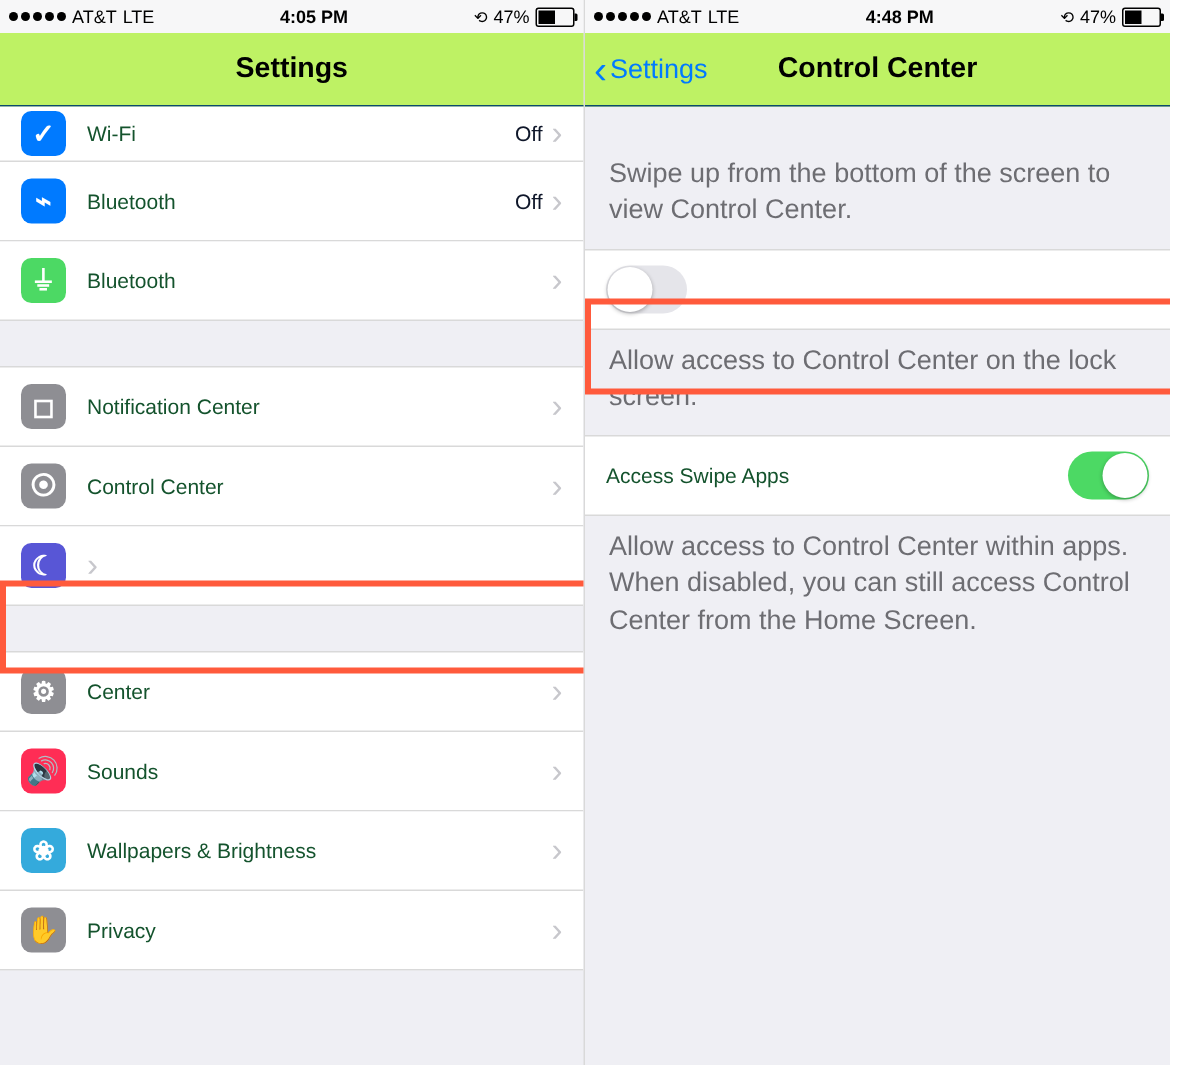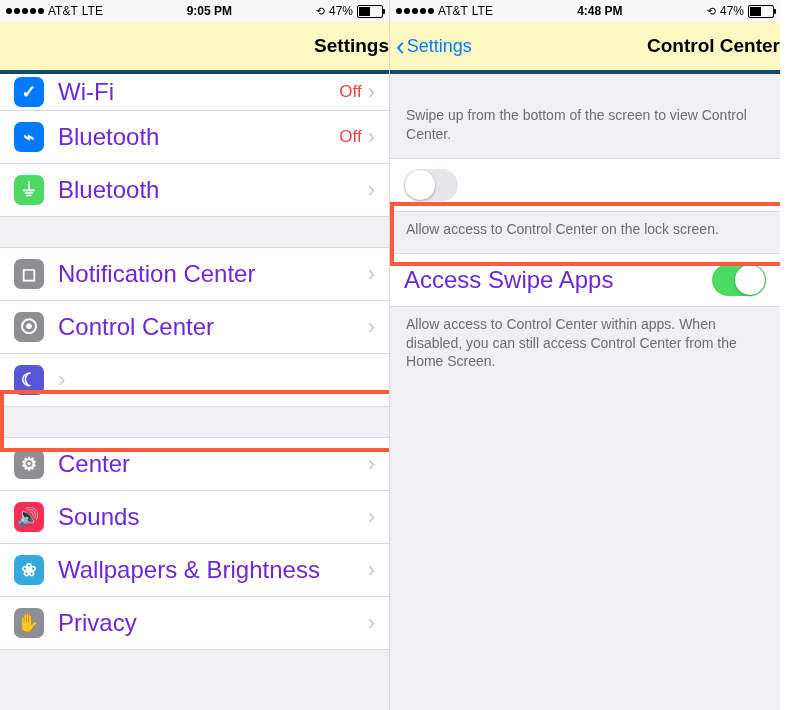--- a/index.html
+++ b/index.html
@@ -9,36 +9,36 @@
   
   .status{height:22px;display:flex;align-items:center;justify-content:space-between;padding:0 6px;font-size:12px;font-weight:500;color:#000;background:#f7f7f8;}
   .status .sleft,.status .sright{display:flex;align-items:center;gap:4px;}
   .dots{display:flex;gap:2px;}
   .dot{width:6px;height:6px;border-radius:50%;background:#000;}
   .battery{display:inline-block;width:24px;height:11px;border:1px solid #000;border-radius:2px;position:relative;}
   .battery::after{content:"";position:absolute;right:-3px;top:3px;width:2px;height:5px;background:#000;border-radius:0 1px 1px 0;}
   .battery .fill{position:absolute;left:1px;top:1px;bottom:1px;width:45%;background:#000;}
   .lockglyph{font-size:11px;}
   
-  .nav{height:48px;display:flex;align-items:center;justify-content:flex-end;position:relative;background:#fef9c3;border-bottom:4px solid #0c4a6e;}
+  .nav{height:48px;display:flex;align-items:center;justify-content:center;position:relative;background:#bef264;border-bottom:1px solid #0c4a6e;}
   .nav .title{font-size:19px;font-weight:700;color:#000;}
   .nav .back{position:absolute;left:6px;top:0;bottom:0;display:flex;align-items:center;color:#007aff;font-size:18px;gap:2px;}
   .nav .back .chev{font-size:26px;line-height:1;font-weight:300;}
   
   .content{flex:1;overflow:hidden;}
   .groupspace{height:30px;}
   .groupspace.small{height:14px;}
   .row{height:52px;background:#fff;display:flex;align-items:center;padding:0 14px;border-bottom:1px solid #d9d9d9;position:relative;}
   .row:first-of-type{border-top:1px solid #d9d9d9;}
   .row.cut{border-top:none;}
   .row .icon{width:30px;height:30px;border-radius:7px;margin-right:14px;flex:none;display:flex;align-items:center;justify-content:center;}
-  .row .label{font-size:24px;flex:1;color:#6d28d9;}
-  .row .sub{font-size:17px;color:#ef4444;margin-right:6px;}
+  .row .label{font-size:14px;flex:1;color:#14532d;}
+  .row .sub{font-size:14px;color:#0f172a;margin-right:6px;}
   .row .chev{color:#c7c7cc;font-size:22px;font-weight:300;}
-  .footer{padding:8px 16px 14px;font-size:14px;color:#6d6d72;line-height:1.35;}
+  .footer{padding:8px 16px 14px;font-size:18px;color:#6d6d72;line-height:1.35;}
   
   .hl{position:absolute;border:4px solid #ff5a3c;box-sizing:border-box;pointer-events:none;}
   
   .switch{width:54px;height:32px;border-radius:16px;position:relative;background:#e5e5ea;transition:.2s;}
   .switch.on{background:#4cd964;}
   .switch .knob{position:absolute;top:1px;left:1px;width:30px;height:30px;border-radius:50%;background:#fff;box-shadow:0 1px 3px rgba(0,0,0,.3);}
   .switch.on .knob{left:23px;}
   
   .glyph{color:#fff;font-size:18px;font-weight:600;}
 </style>
@@ -52,21 +52,21 @@
       <span class="dots">
         <span class="dot"></span>
             <span class="dot"></span>
             <span class="dot"></span>
             <span class="dot"></span>
             <span class="dot"></span>
       </span>
       <span>AT&amp;T</span>
       <span>LTE</span>
     </div>
-    <div style="font-weight:600;">9:05 PM</div>
+    <div style="font-weight:600;">4:05 PM</div>
     <div class="sright">
       <span class="lockglyph">⟲</span>
       <span>47%</span>
       <span class="battery">
             <span class="fill"></span>
           </span>
     </div>
   </div>
 
   <div class="nav">

